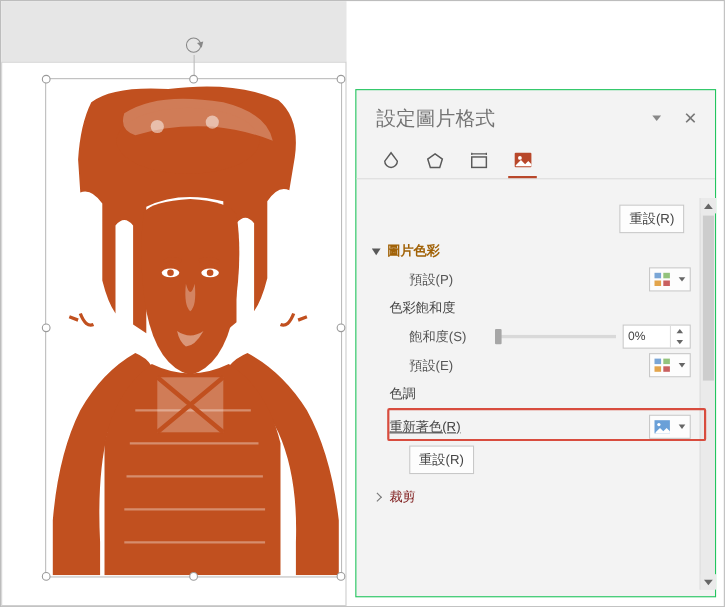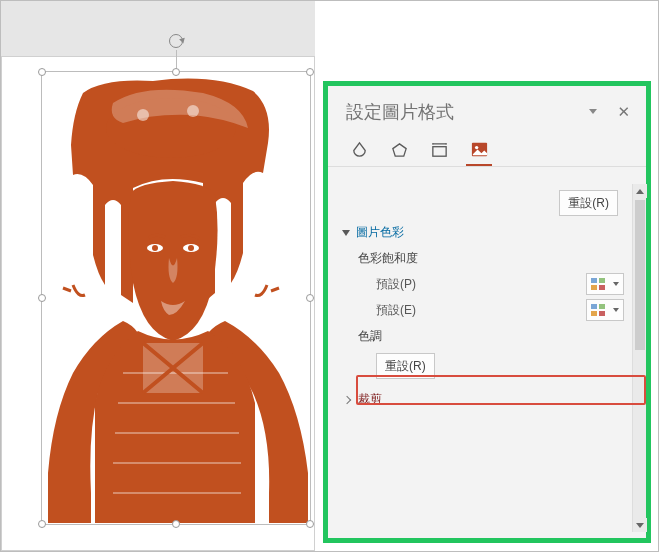--- a/index.html
+++ b/index.html
@@ -5,21 +5,21 @@
 *{box-sizing:border-box;margin:0;padding:0;font-family:"Microsoft JhengHei","Segoe UI",sans-serif;font-size:12px;color:#444}
 body{width:659px;height:552px;background:#fff;border:1px solid #bdbdbd;position:relative;overflow:hidden}
 .canvas{position:absolute;left:0;top:0;width:314px;height:552px;background:#e6e6e6}
 .slide{position:absolute;left:0;top:55px;width:314px;height:495px;background:#fff;border:1px solid #d0d0d0}
 .shape{position:absolute;left:42px;top:72px;width:266px;height:450px;background:#fff}
 .sel{position:absolute;border:1px solid #bcbcbc}
 .handle{position:absolute;width:8px;height:8px;background:#fff;border:1px solid #9a9a9a;border-radius:50%}
 .rot{position:absolute;width:14px;height:14px;border:1.5px solid #888;border-radius:50%;left:50%;top:-38px;transform:translateX(-50%)}
 .rot:before{content:"";position:absolute;width:0;height:0;border-left:3px solid transparent;border-right:3px solid transparent;border-bottom:5px solid #888;right:-4px;top:2px;transform:rotate(45deg)}
 .rotline{position:absolute;width:1px;height:20px;background:#bcbcbc;left:50%;top:-22px}
-.panel{position:absolute;left:322px;top:80px;width:328px;height:462px;background:#f3f3f3;border:5px solid #22c55e}
+.panel{position:absolute;left:322px;top:80px;width:328px;height:462px;background:#f3f3f3;border:1px solid #22c55e}
 .ptitle{padding:14px 16px 10px 18px;display:flex;align-items:center}
 .ptitle h1{font-size:18px;color:#737373;font-weight:400;flex:1}
 .pmenu{width:10px;height:6px;margin-right:18px;position:relative}
 .pmenu:before{content:"";position:absolute;border-left:4px solid transparent;border-right:4px solid transparent;border-top:5px solid #888;left:0;top:0}
 .pclose{font-size:15px;color:#777;cursor:pointer}
 .tabs{display:flex;gap:14px;padding:4px 0 0 18px;border-bottom:1px solid #ddd;position:relative}
 .tab{width:26px;height:28px;display:flex;align-items:center;justify-content:center;cursor:pointer;padding-bottom:4px}
 .tab.active{border-bottom:2px solid #b8472a}
 .tab svg{width:19px;height:19px}
 .pbody{position:absolute;left:0;top:98px;right:14px;bottom:6px;overflow:hidden;padding:4px 8px 4px 8px}
@@ -29,21 +29,21 @@
 .scrolltop{top:0}.scrolltop:before{border-bottom:5px solid #666}
 .scrollbot{bottom:0}.scrollbot:before{border-top:5px solid #666}
 .thumb{position:absolute;left:2px;top:16px;width:10px;height:150px;background:#cdcdcd}
 .row{display:flex;align-items:center;min-height:26px;padding:2px 0}
 .btn{height:22px;border:1px solid #c8c8c8;background:#fdfdfd;padding:12px 8px;display:inline-flex;align-items:center;cursor:pointer;font-size:11px;color:#555}
 .section-hdr{display:flex;align-items:center;padding:6px 0 4px 6px;cursor:pointer}
 .tri{width:0;height:0;margin-right:6px}
 .tri.open{border-top:6px solid #595959;border-left:4px solid transparent;border-right:4px solid transparent}
 .tri.closed{width:6px;height:6px;border-top:1.5px solid #777;border-right:1.5px solid #777;transform:rotate(45deg);margin:0 8px 0 2px}
 .section-hdr .lbl{font-size:12px;color:#7f1d1d}
-.section-hdr.top .lbl{color:#0369a1;font-weight:normal}
+.section-hdr.top .lbl{color:#a16207;font-weight:bold}
 .sub{padding-left:22px;color:#555}
 .rlabel{width:72px;color:#555}
 .slider{flex:1;height:14px;position:relative;margin:0 6px}
 .slider:before{content:"";position:absolute;left:0;right:0;top:50%;height:3px;background:#d9d9d9;transform:translateY(-50%)}
 .slider .sthumb{position:absolute;width:6px;height:14px;background:#a6a6a6;top:0;border-radius:1px}
 .spin{width:62px;height:22px;border:1px solid #c8c8c8;background:#fff;display:flex;align-items:center}
 .spin input{border:none;width:42px;padding:0 4px;text-align:left;font-size:11px;outline:none;background:transparent}
 .spinbtns{width:16px;height:100%;border-left:1px solid #ddd;display:flex;flex-direction:column}
 .spinbtns span{flex:1;display:flex;align-items:center;justify-content:center;cursor:pointer}
 .spinbtns span:before{content:"";border-left:3px solid transparent;border-right:3px solid transparent}
@@ -137,40 +137,53 @@
       <div class="btn">
           <span>重設(R)</span>
         </div>
     </div>
 
     <div class="section-hdr top">
       <span class="tri open"></span>
       <span class="lbl">圖片色彩</span>
     </div>
 
-    <div class="row sub">
-        <span>色彩飽和度</span>
-      </div>
-
     <div class="row" style="padding-left:40px">
       <span class="rlabel">預設(P)</span>
       <div style="flex:1"></div>
       <div class="ddbtn">
         <span class="ic">
             <svg width="16" height="14" viewBox="0 0 16 14">
               <rect x="1" y="1" width="6" height="5" fill="#7aa6d6"></rect>
               <rect x="9" y="1" width="6" height="5" fill="#93c37d"></rect>
               <rect x="1" y="8" width="6" height="5" fill="#e3a54c"></rect>
               <rect x="9" y="8" width="6" height="5" fill="#c96060"></rect>
             </svg>
           </span>
         <span class="dd"></span>
       </div>
     </div>
 
+    <div class="row sub">
+        <span>色彩飽和度</span>
+      </div>
+
+    <div class="row" style="padding-left:40px">
+      <span class="rlabel">飽和度(S)</span>
+      <div class="slider">
+          <div class="sthumb" style="left:0"></div>
+        </div>
+      <div class="spin">
+        <input value="0%" style="">
+        <div class="spinbtns">
+            <span class="up"></span>
+            <span class="dn"></span>
+          </div>
+      </div>
+    </div>
 
     <div class="row" style="padding-left:40px">
       <span class="rlabel">預設(E)</span>
       <div style="flex:1"></div>
       <div class="ddbtn">
         <span class="ic">
             <svg width="16" height="14" viewBox="0 0 16 14">
               <rect x="1" y="1" width="6" height="5" fill="#7aa6d6"></rect>
               <rect x="9" y="1" width="6" height="5" fill="#93c37d"></rect>
               <rect x="1" y="8" width="6" height="5" fill="#e3a54c"></rect>
@@ -179,20 +192,34 @@
           </span>
         <span class="dd"></span>
       </div>
     </div>
 
     <div class="row sub">
         <span>色調</span>
       </div>
 
 
+    <div class="row sub" style="padding-top:6px">
+      <span class="underline">重新著色(R)</span>
+      <div style="flex:1"></div>
+      <div class="ddbtn">
+        <span class="ic">
+            <svg width="16" height="14" viewBox="0 0 16 14">
+              <rect x="1" y="1" width="14" height="12" fill="#6aa0d8"></rect>
+              <circle cx="5" cy="5" r="1.5" fill="#fff"></circle>
+              <path d="M2 12 L6 8 L9 11 L12 8 L15 11 L15 13 L2 13 Z" fill="#fff"></path>
+            </svg>
+          </span>
+        <span class="dd"></span>
+      </div>
+    </div>
 
     <div class="row" style="padding-left:40px;padding-top:4px">
       <div class="btn">
           <span>重設(R)</span>
         </div>
     </div>
 
     <div class="section-hdr" style="padding-top:10px">
       <span class="tri closed"></span>
       <span class="lbl">裁剪</span>

